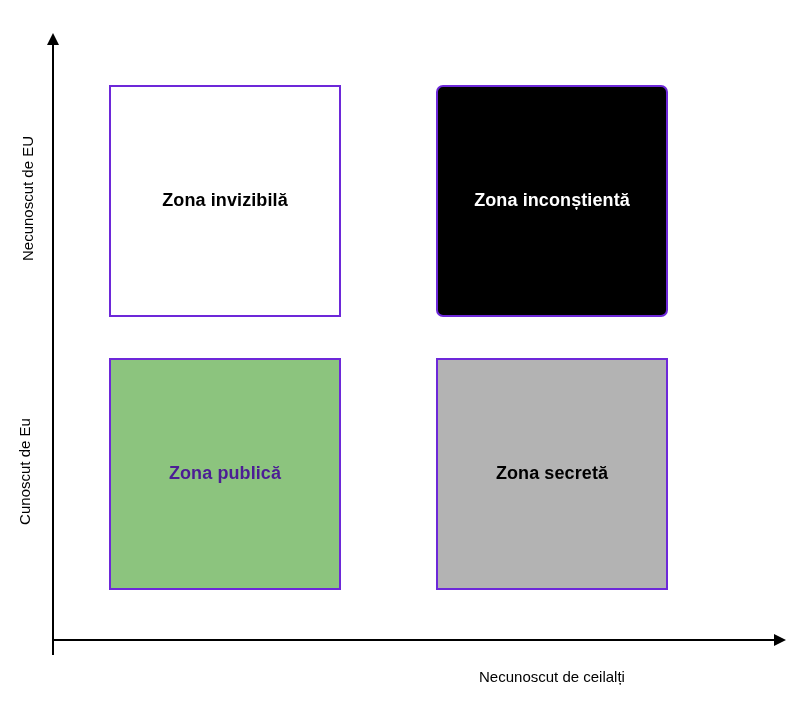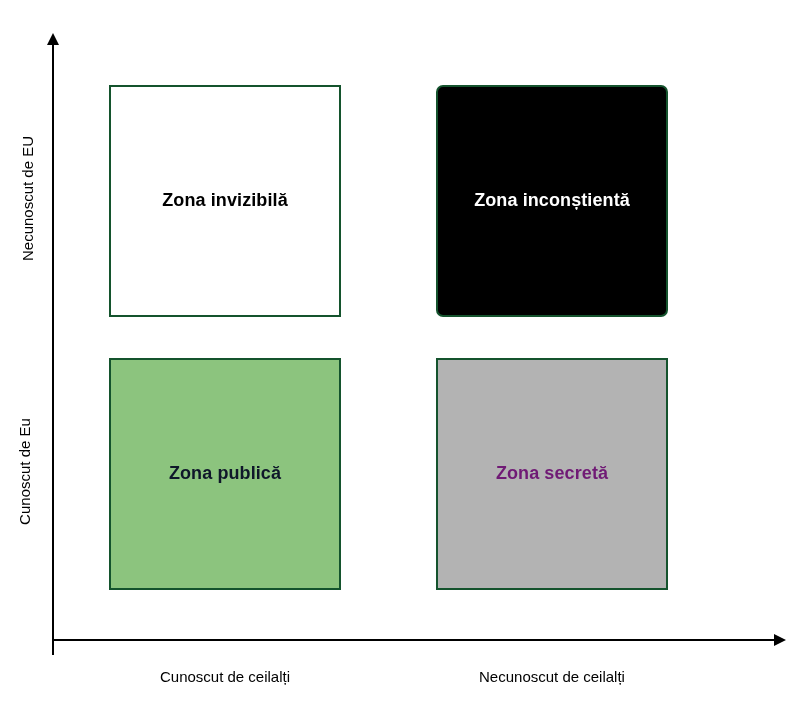--- a/index.html
+++ b/index.html
@@ -58,21 +58,21 @@
 
   
   .quadrant {
     position: absolute;
     width: 232px;
     height: 232px;
     box-sizing: border-box;
     display: flex;
     align-items: center;
     justify-content: center;
-    border: 2px solid #14532d;
+    border: 2px solid #6d28d9;
   }
   .quadrant-label {
     font-size: 18px;
     font-weight: bold;
     letter-spacing: 0.1px;
     text-align: center;
     line-height: 1.2;
   }
 
   #quadrant-blind  { left: 109px; top: 85px;  }
@@ -124,26 +124,25 @@
 
   <div class="quadrant" id="quadrant-blind" style="background:#ffffff;">
     <span class="quadrant-label" style="color:#000000;">Zona invizibilă</span>
   </div>
 
   <div class="quadrant" id="quadrant-unknown" style="background:#000000;border-radius:7px;">
     <span class="quadrant-label" style="color:#ffffff;">Zona inconștientă</span>
   </div>
 
   <div class="quadrant" id="quadrant-open" style="background:#8cc47e;">
-    <span class="quadrant-label" style="color:#0f172a;">Zona publică</span>
+    <span class="quadrant-label" style="color:#4c1d95;">Zona publică</span>
   </div>
 
   <div class="quadrant" id="quadrant-hidden" style="background:#b3b3b3;">
-    <span class="quadrant-label" style="color:#701a75;">Zona secretă</span>
+    <span class="quadrant-label" style="color:#000000;">Zona secretă</span>
   </div>
 
   <div class="y-axis-label" id="y-label-unknown-self">Necunoscut de EU</div>
   <div class="y-axis-label" id="y-label-known-self">Cunoscut de Eu</div>
 
-  <div class="x-axis-label" id="x-label-known-others">Cunoscut de ceilalți</div>
   <div class="x-axis-label" id="x-label-unknown-others">Necunoscut de ceilalți</div>
 
 </div>
 
 </body></html>

